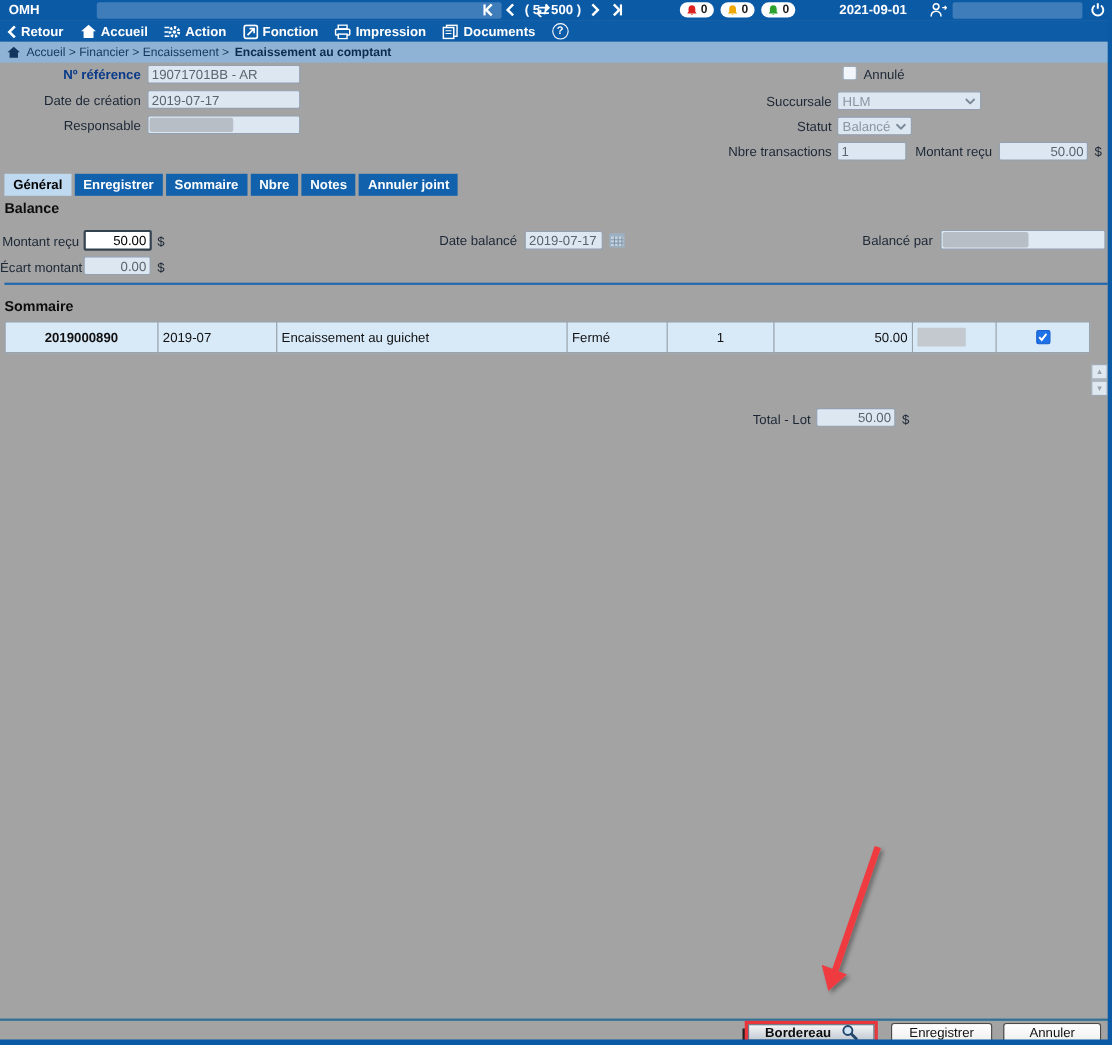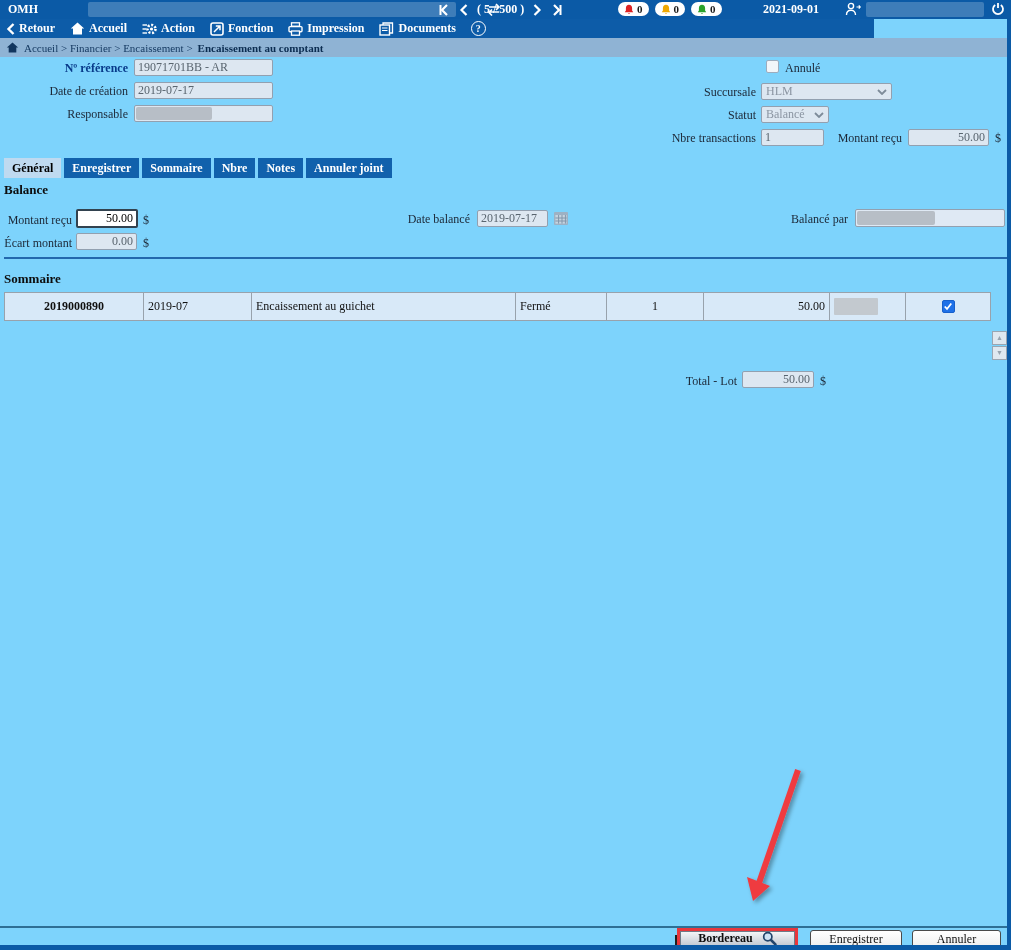--- a/index.html
+++ b/index.html
@@ -1,23 +1,23 @@
 <!DOCTYPE html>
 <html><head>
 <meta charset="utf-8">
 <style>
   html,body{margin:0;padding:0;background:#e6e6e6;}
-  .screen{position:relative;width:1011px;height:950px;background:#7dd3fc;
-    font-family:Liberation Serif, serif;overflow:hidden;}
+  .screen{position:relative;width:1011px;height:950px;background:#a3a3a3;
+    font-family:Liberation Sans, sans-serif;overflow:hidden;}
   
   .topbar{position:absolute;left:0;top:0;width:1011px;height:19px;background:#0b5aa6;color:#fff;font-size:12px;font-weight:bold;}
   .topbar *{white-space:nowrap;}
   .abs{position:absolute;}
   .blurblob{background:#3e7db9;border-radius:2px;filter:blur(.6px);}
-  .menubar{position:absolute;left:0;top:19px;width:874px;height:19px;background:#0d5ca8;color:#fff;
+  .menubar{position:absolute;left:0;top:19px;width:1011px;height:19px;background:#0d5ca8;color:#fff;
     display:flex;align-items:center;padding-left:6px;font-size:12px;font-weight:bold;box-sizing:border-box;}
   .mitem{display:flex;align-items:center;gap:4px;margin-right:15px;cursor:pointer;}
   .helpcircle{width:13px;height:13px;border:1.5px solid #fff;border-radius:50%;display:flex;align-items:center;justify-content:center;font-size:10px;font-weight:bold;}
   .breadcrumb{position:absolute;left:0;top:38px;width:1011px;height:19px;background:#8fb3d4;color:#12365e;
     display:flex;align-items:center;padding-left:6px;font-size:11px;box-sizing:border-box;gap:5px;}
   .breadcrumb b{color:#0b2c50;}
   
   .flbl{position:absolute;font-size:12px;color:#1c2736;white-space:nowrap;}
   .flbl.r{text-align:right;}
   .flbl.key{font-weight:bold;color:#083a8a;}

